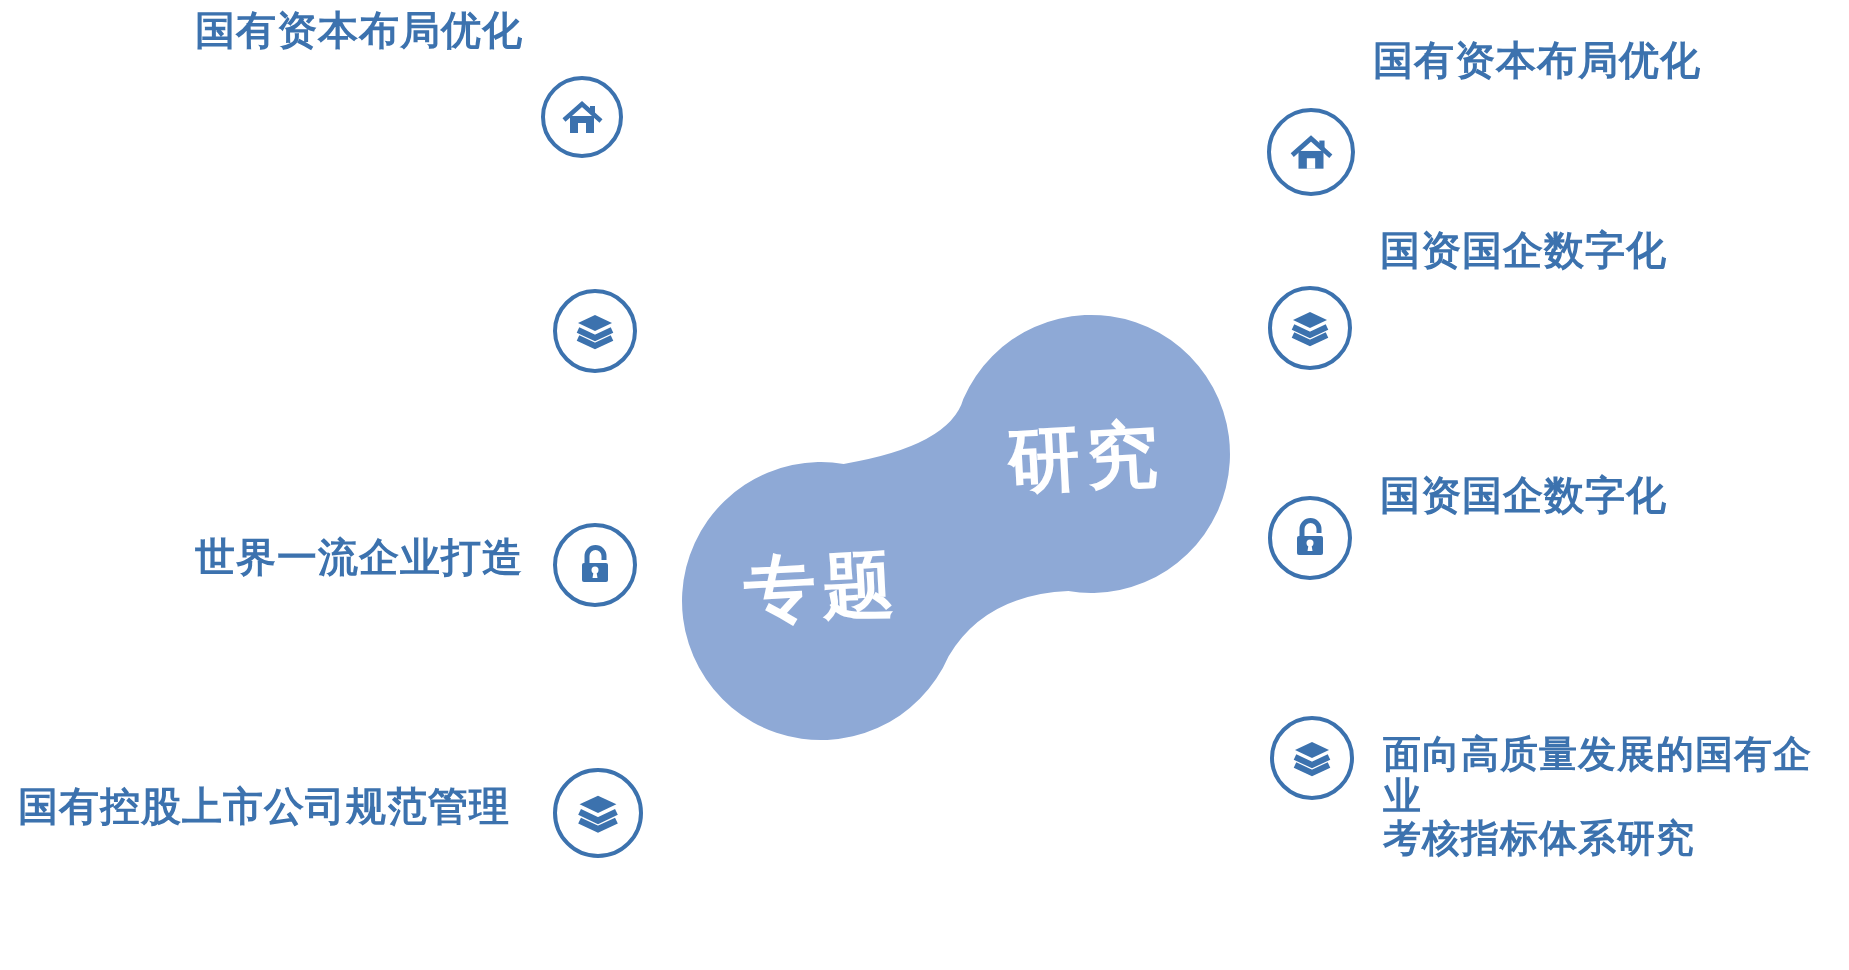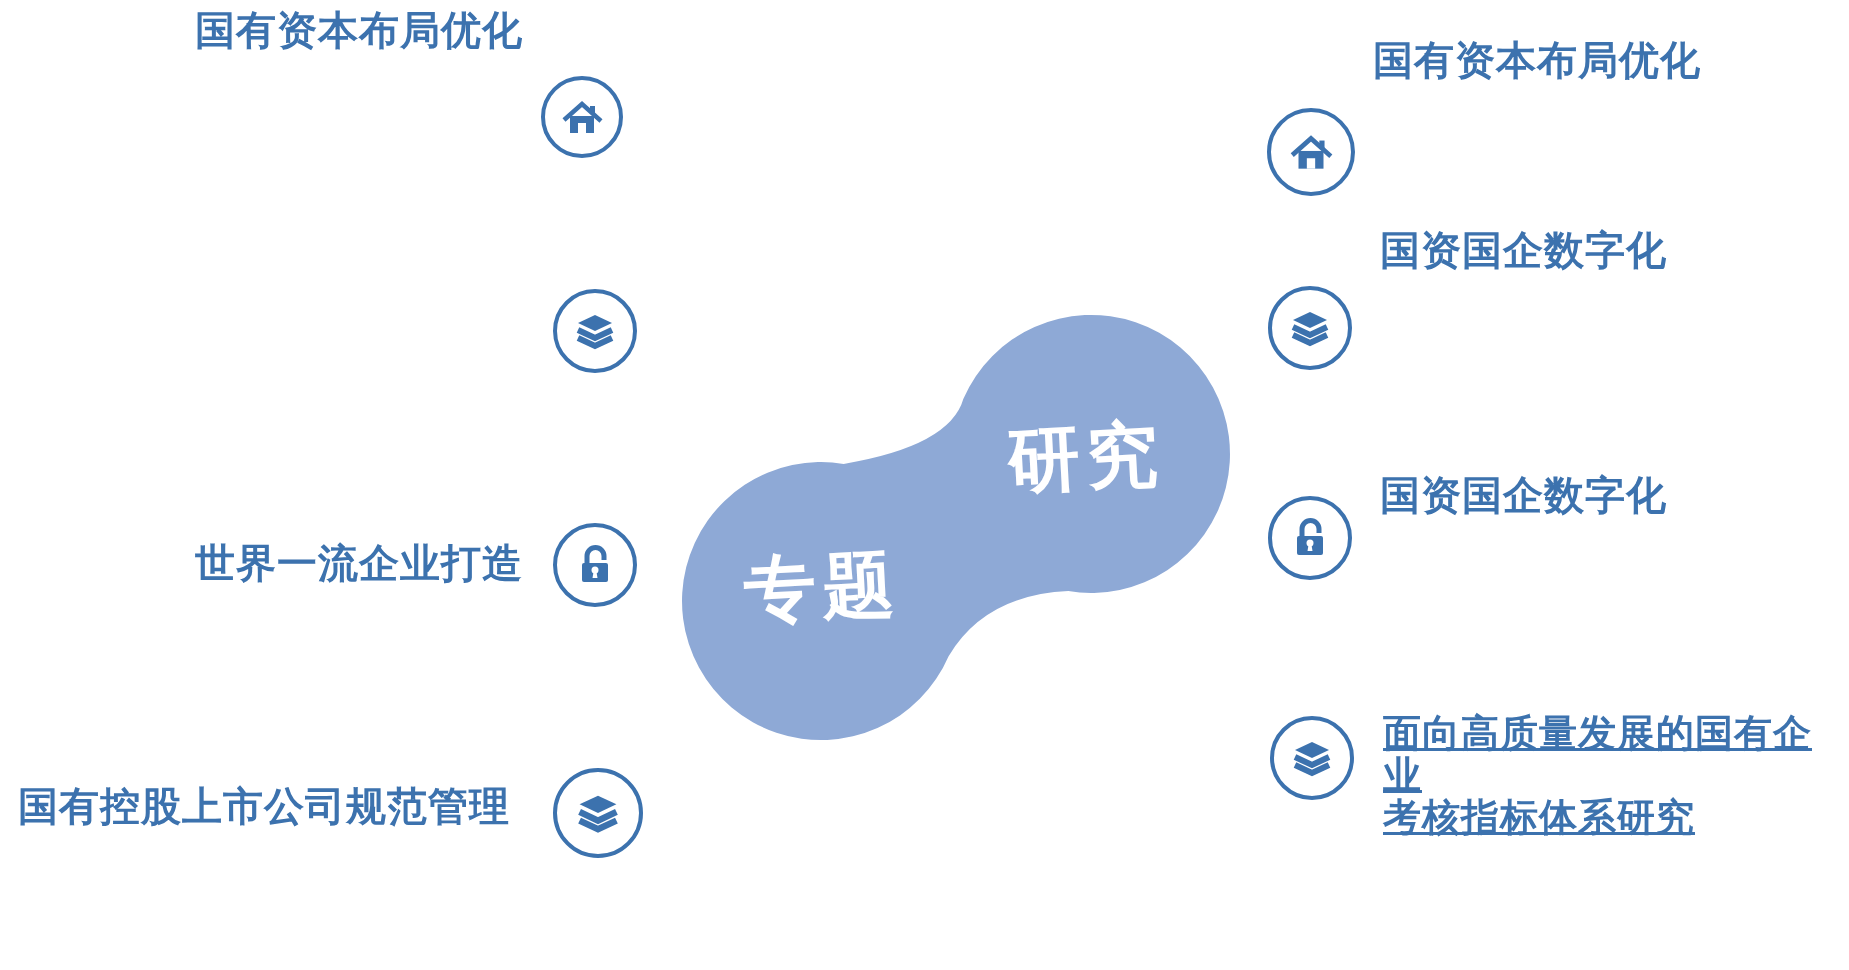--- a/index.html
+++ b/index.html
@@ -43,26 +43,26 @@
   #icon-l2{left:553px;top:289px;width:84px;height:84px;}
   #icon-l3{left:553px;top:523px;width:84px;height:84px;}
   #icon-l4{left:553px;top:768px;width:90px;height:90px;}
   #icon-r1{left:1267px;top:108px;width:88px;height:88px;}
   #icon-r2{left:1268px;top:286px;width:84px;height:84px;}
   #icon-r3{left:1268px;top:496px;width:84px;height:84px;}
   #icon-r4{left:1270px;top:716px;width:84px;height:84px;}
   
   #label-l1{left:158px;top:8px;width:365px;}
   #label-l2{left:160px;top:274px;width:357px;}
-  #label-l3{left:160px;top:535px;width:363px;margin-top:6px;}
+  #label-l3{left:160px;top:535px;width:363px;}
   #label-l4{left:18px;top:784px;width:500px;}
   #label-r1{left:1373px;top:38px;}
   #label-r2{left:1380px;top:228px;}
   #label-r3{left:1380px;top:473px;}
-  #label-r4{left:1383px;top:712px;width:440px;text-decoration:underline;}
+  #label-r4{left:1383px;top:733px;width:440px;}
   
   #blob-svg{position:absolute;left:0;top:0;}
   .center-word{
     position:absolute;
     color:#ffffff;
     font-weight:bold;
     font-size:72px;
     letter-spacing:6px;
     transform:rotate(-3deg);
   }

